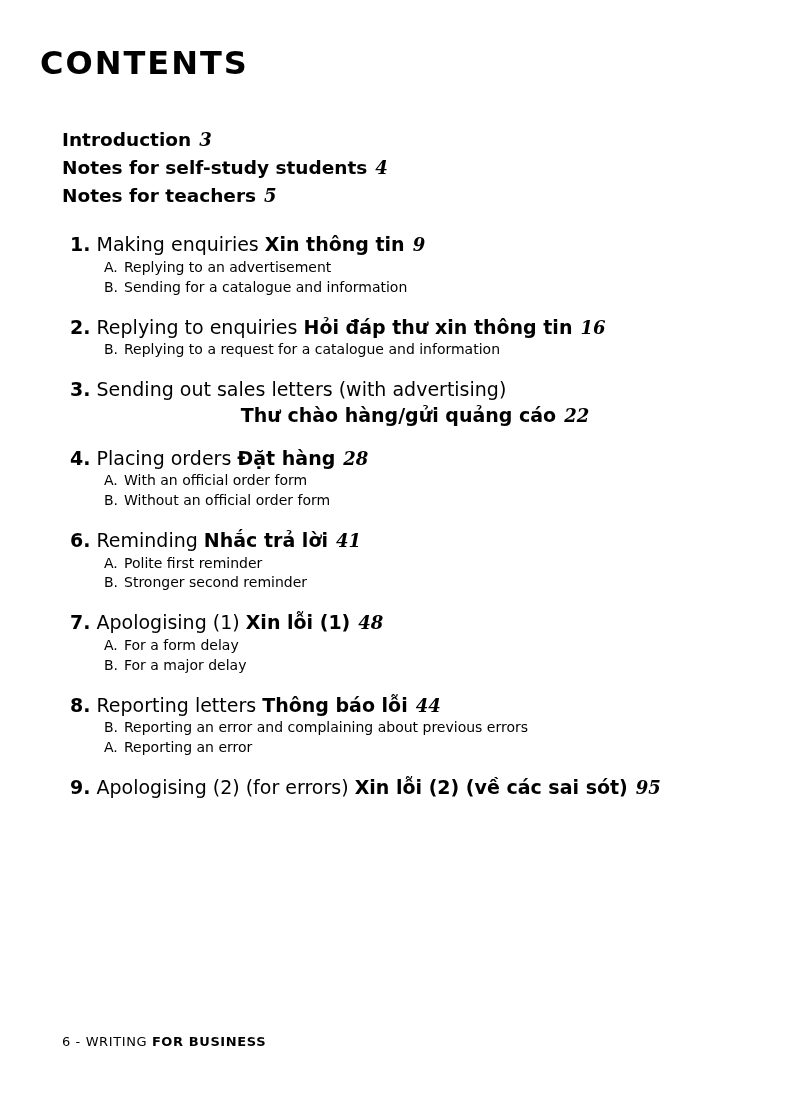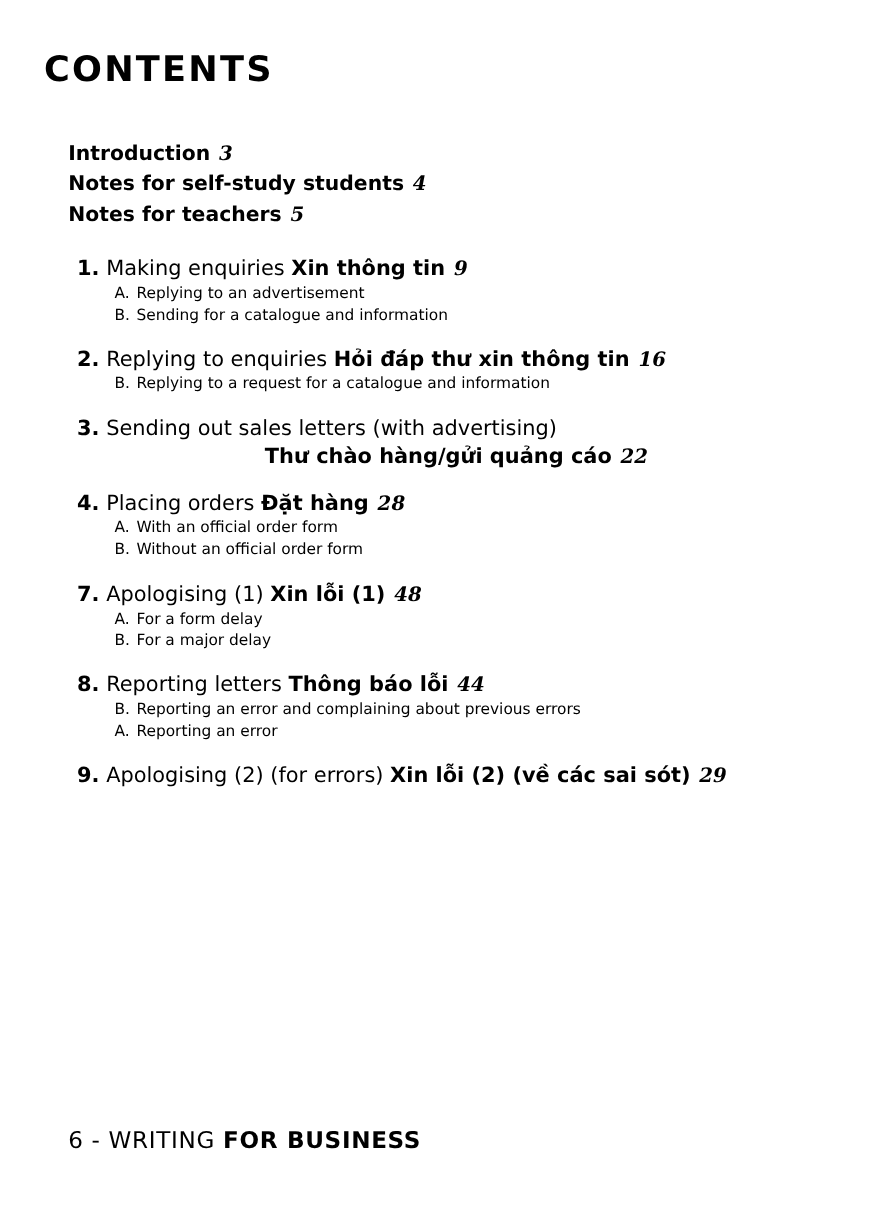--- a/index.html
+++ b/index.html
@@ -85,21 +85,21 @@
     font-weight: normal;
   }
   .sub-letter {
     display: inline-block;
     min-width: 20px;
   }
   .footer {
     position: absolute;
     left: 62px;
     bottom: 48px;
-    font-size: 21px;
+    font-size: 13px;
     letter-spacing: 0.6px;
   }
   .footer .f-light { font-weight: normal; }
   .footer .f-bold { font-weight: bold; }
 </style>
 </head>
 <body>
 
 <div class="page">
 
@@ -162,20 +162,33 @@
       </div>
       <div class="sub">
         <span class="sub-letter">A.</span><span>With an official order form</span>
       </div>
       <div class="sub">
         <span class="sub-letter">B.</span><span>Without an official order form</span>
       </div>
     </div>
 
 
+    <div class="chapter">
+      <div class="ch-head">
+        <span class="ch-num">6.</span>
+        <span class="ch-en">Reminding</span>
+        <span class="ch-vi">Nhắc trả lời</span><span class="pg">41</span>
+      </div>
+      <div class="sub">
+        <span class="sub-letter">A.</span><span>Polite first reminder</span>
+      </div>
+      <div class="sub">
+        <span class="sub-letter">B.</span><span>Stronger second reminder</span>
+      </div>
+    </div>
 
     <div class="chapter">
       <div class="ch-head">
         <span class="ch-num">7.</span>
         <span class="ch-en">Apologising (1)</span>
         <span class="ch-vi">Xin lỗi (1)</span><span class="pg">48</span>
       </div>
       <div class="sub">
         <span class="sub-letter">A.</span><span>For a form delay</span>
       </div>
@@ -195,21 +208,21 @@
       </div>
       <div class="sub">
         <span class="sub-letter">A.</span><span>Reporting an error</span>
       </div>
     </div>
 
     <div class="chapter">
       <div class="ch-head">
         <span class="ch-num">9.</span>
         <span class="ch-en">Apologising (2) (for errors)</span>
-        <span class="ch-vi">Xin lỗi (2) (về các sai sót)</span><span class="pg">29</span>
+        <span class="ch-vi">Xin lỗi (2) (về các sai sót)</span><span class="pg">95</span>
       </div>
     </div>
 
   </div>
 
   <div class="footer">
     <span class="f-light">6</span>
     <span class="f-light">-</span>
     <span class="f-light">WRITING</span>
     <span class="f-bold">FOR BUSINESS</span>

